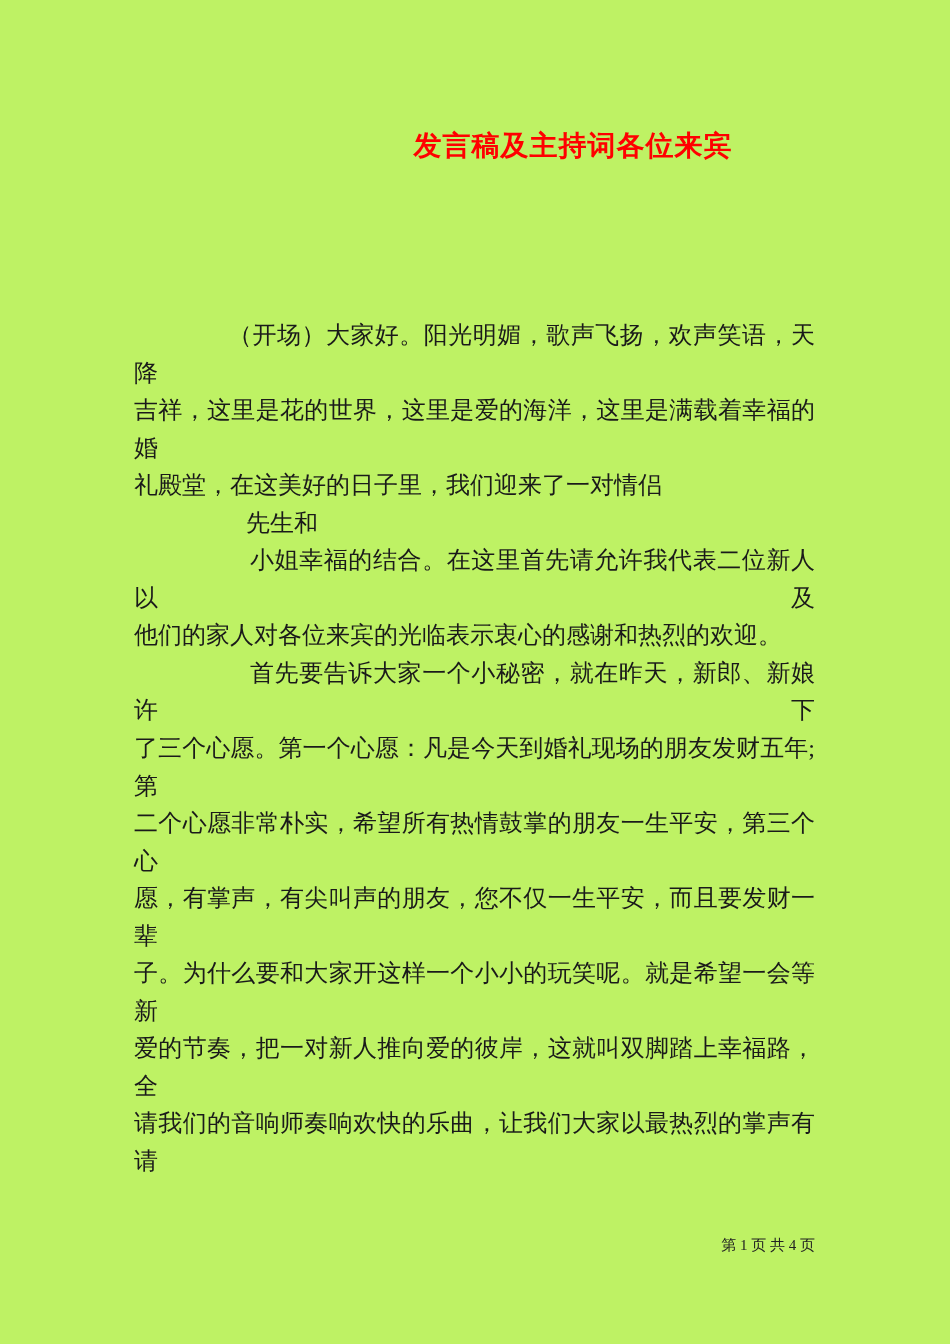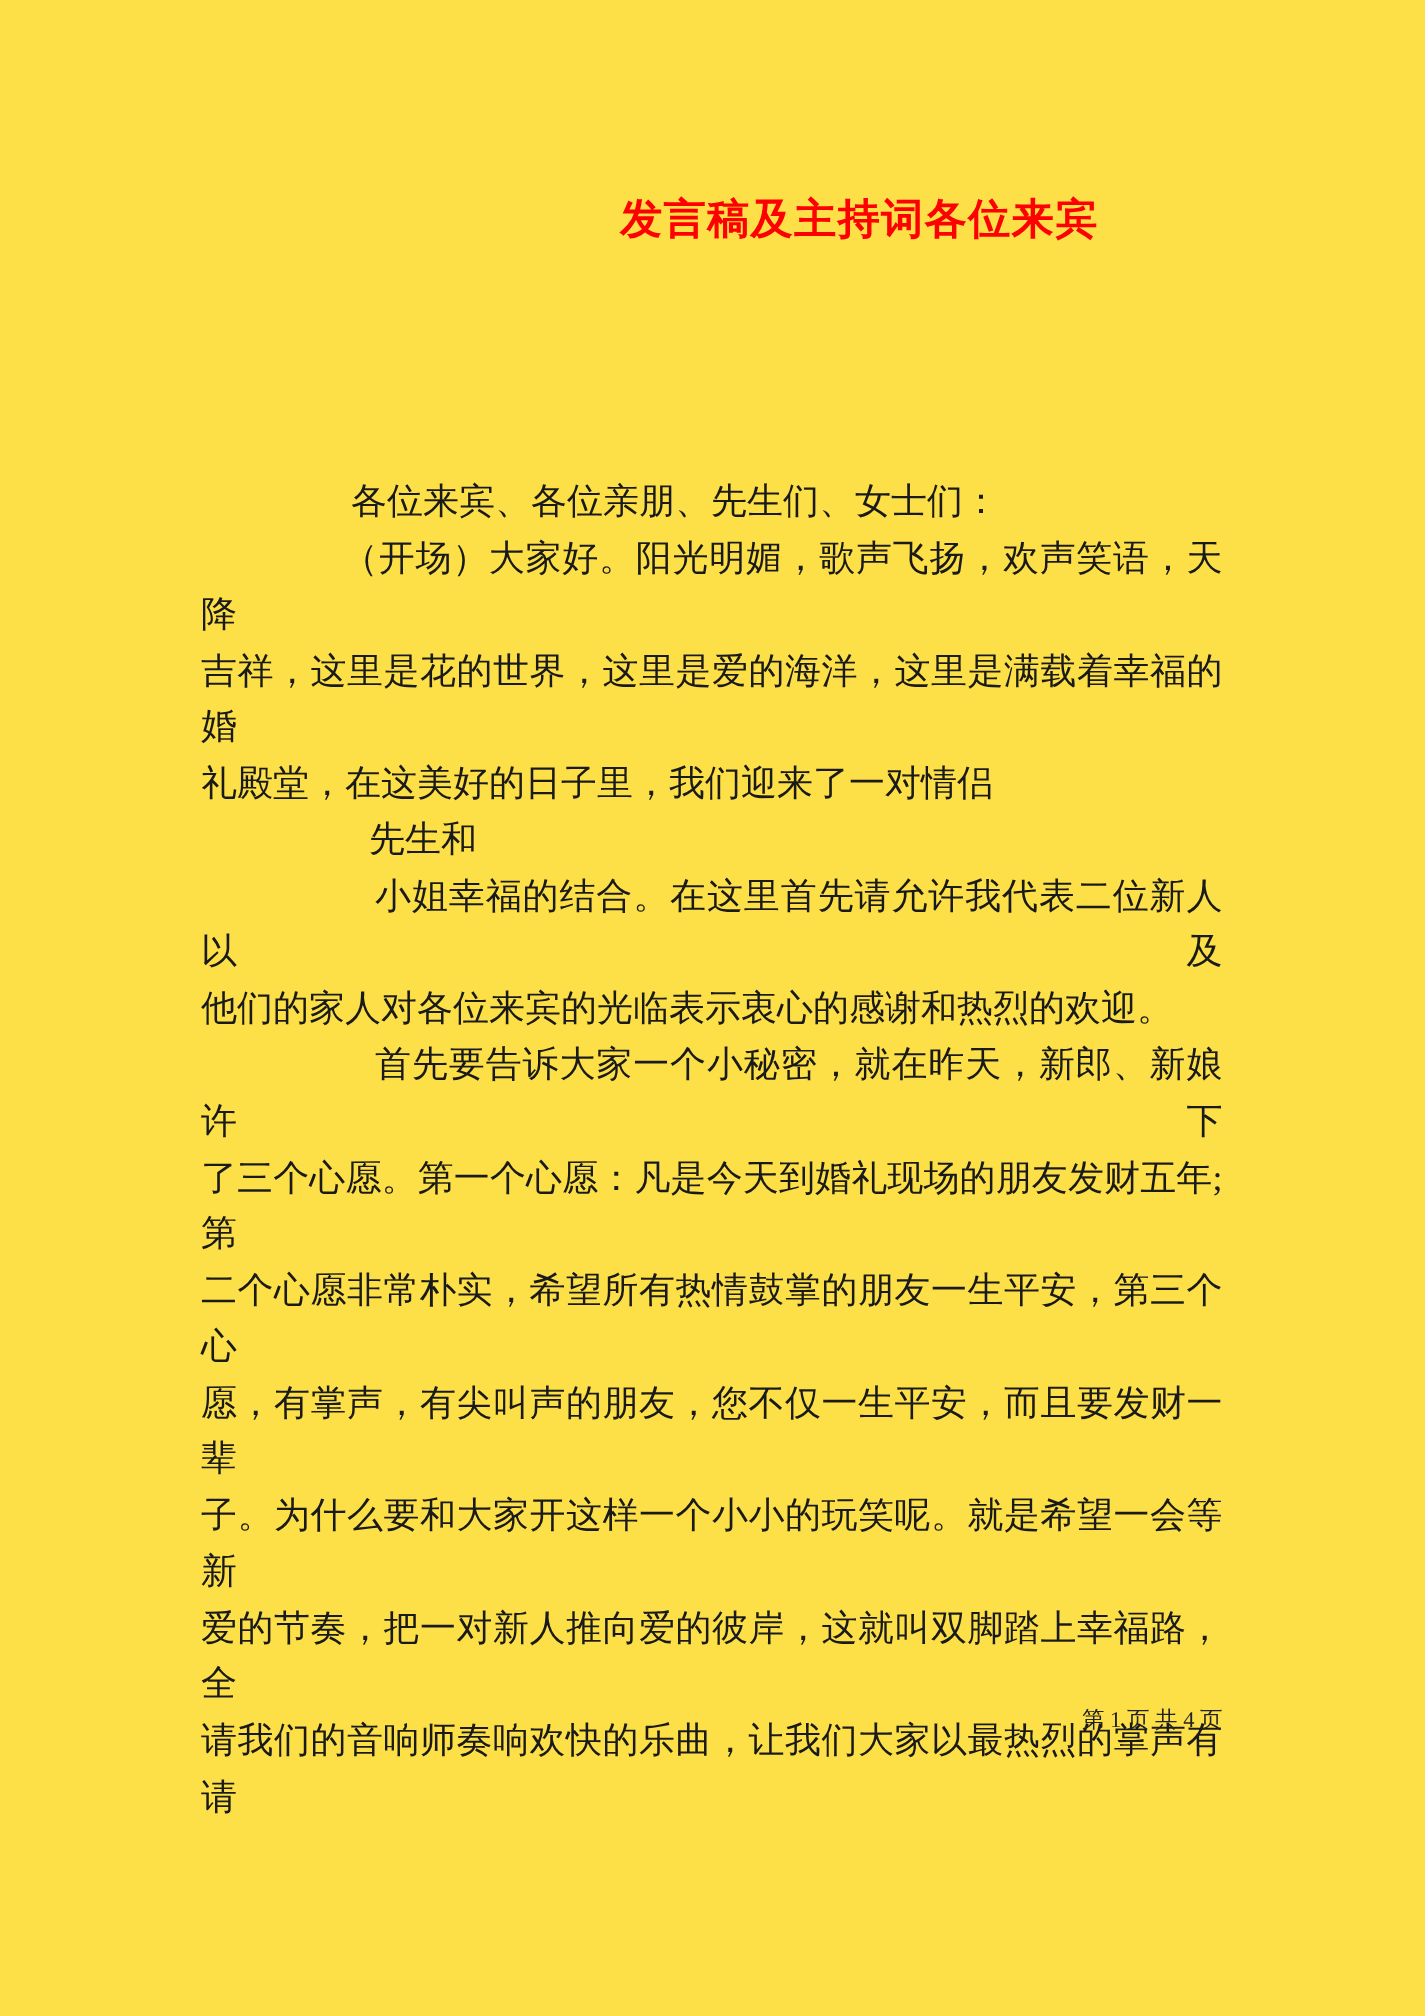--- a/index.html
+++ b/index.html
@@ -7,21 +7,21 @@
     width: 950px; height: 1344px;
     background: #ffffff;
     font-family: "Liberation Serif", "DejaVu Serif", serif;
     color: #1a1a1a;
     position: relative;
     overflow: hidden;
   }
   .page {
     position: absolute; left: 0; top: 0;
     width: 950px; height: 1344px;
-    background: #fde047;
+    background: #bef264;
   }
   .doc-title {
     position: absolute;
     top: 128px; left: 0;
     width: 950px;
     box-sizing: border-box;
     padding-left: 196px;           
     margin: 0;
     text-align: center;
     font-family: "Liberation Sans", "DejaVu Sans", sans-serif;
@@ -43,36 +43,35 @@
   .line { white-space: pre-wrap; }
   
   .j { text-align: justify; text-align-last: justify; }
   
   .i100 { text-indent: 100px; }
   .i94  { text-indent: 94px; }
   .i112 { text-indent: 112px; }
   .i116 { text-indent: 116px; }
   .footer {
     position: absolute;
-    right: 135px; top: 1138px;
+    right: 135px; top: 1236px;
     font-size: 15px;
     line-height: 19px;
     color: #222222;
     font-family: "Liberation Serif", "DejaVu Serif", serif;
   }
 </style>
 </head>
 <body>
 
 <div class="page">
 
   <h1 class="doc-title">发言稿及主持词各位来宾</h1>
 
   <div class="content">
-    <div class="line i100">各位来宾、各位亲朋、先生们、女士们：</div>
     <div class="line i94 j">（开场）大家好。阳光明媚，歌声飞扬，欢声笑语，天降</div>
     <div class="line j">吉祥，这里是花的世界，这里是爱的海洋，这里是满载着幸福的婚</div>
     <div class="line">礼殿堂，在这美好的日子里，我们迎来了一对情侣</div>
     <div class="line i112">先生和</div>
     <div class="line i116 j">小姐幸福的结合。在这里首先请允许我代表二位新人以及</div>
     <div class="line">他们的家人对各位来宾的光临表示衷心的感谢和热烈的欢迎。</div>
     <div class="line i116 j">首先要告诉大家一个小秘密，就在昨天，新郎、新娘许下</div>
     <div class="line j">了三个心愿。第一个心愿：凡是今天到婚礼现场的朋友发财五年;第</div>
     <div class="line j">二个心愿非常朴实，希望所有热情鼓掌的朋友一生平安，第三个心</div>
     <div class="line j">愿，有掌声，有尖叫声的朋友，您不仅一生平安，而且要发财一辈</div>

